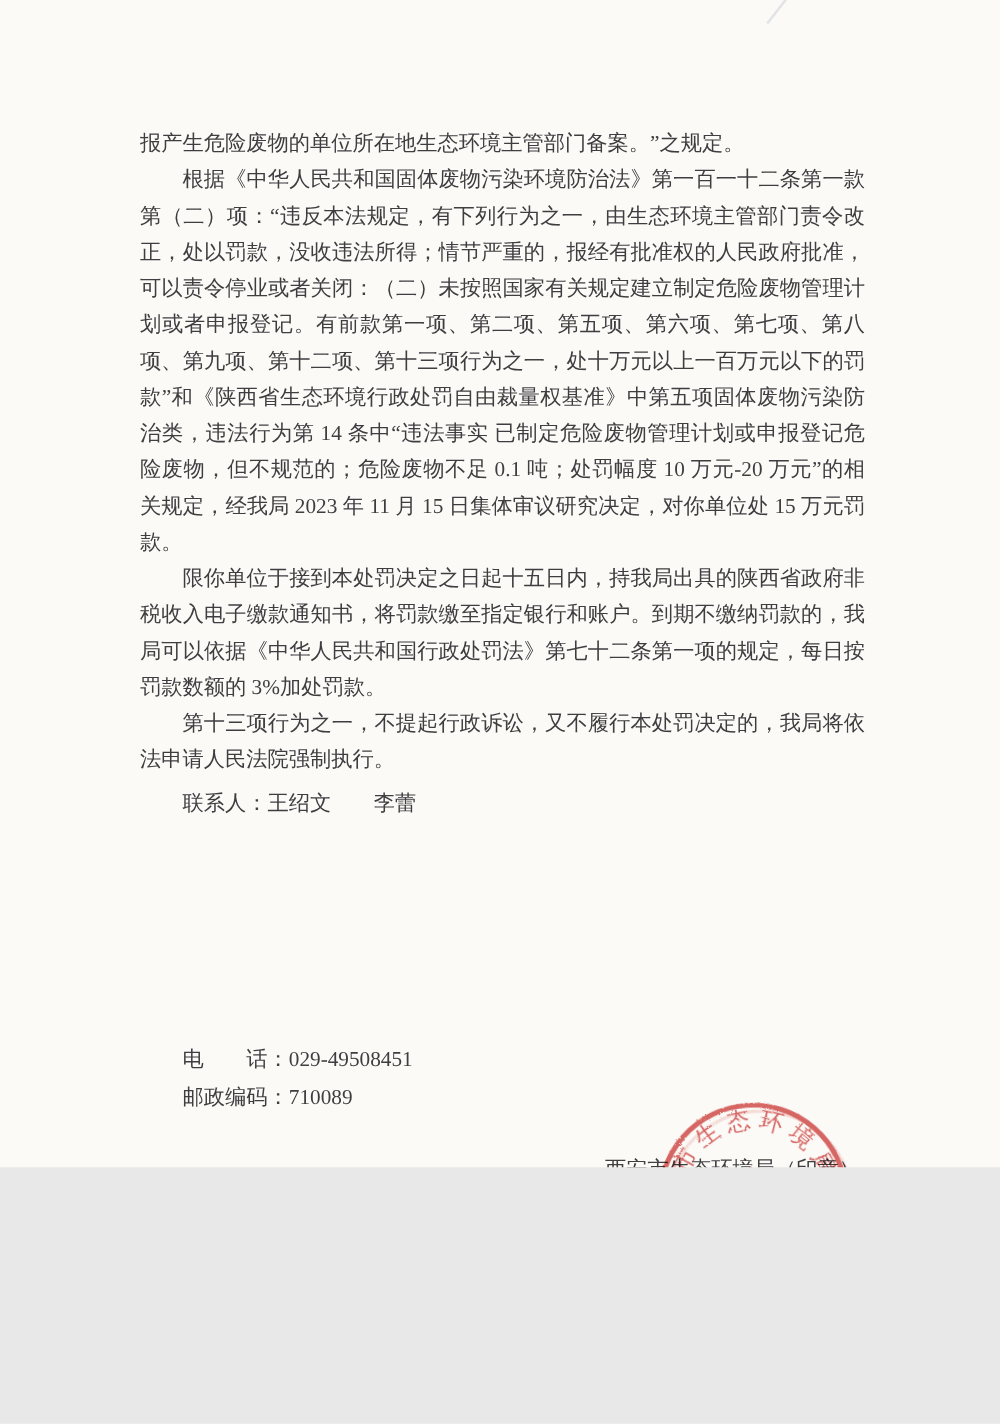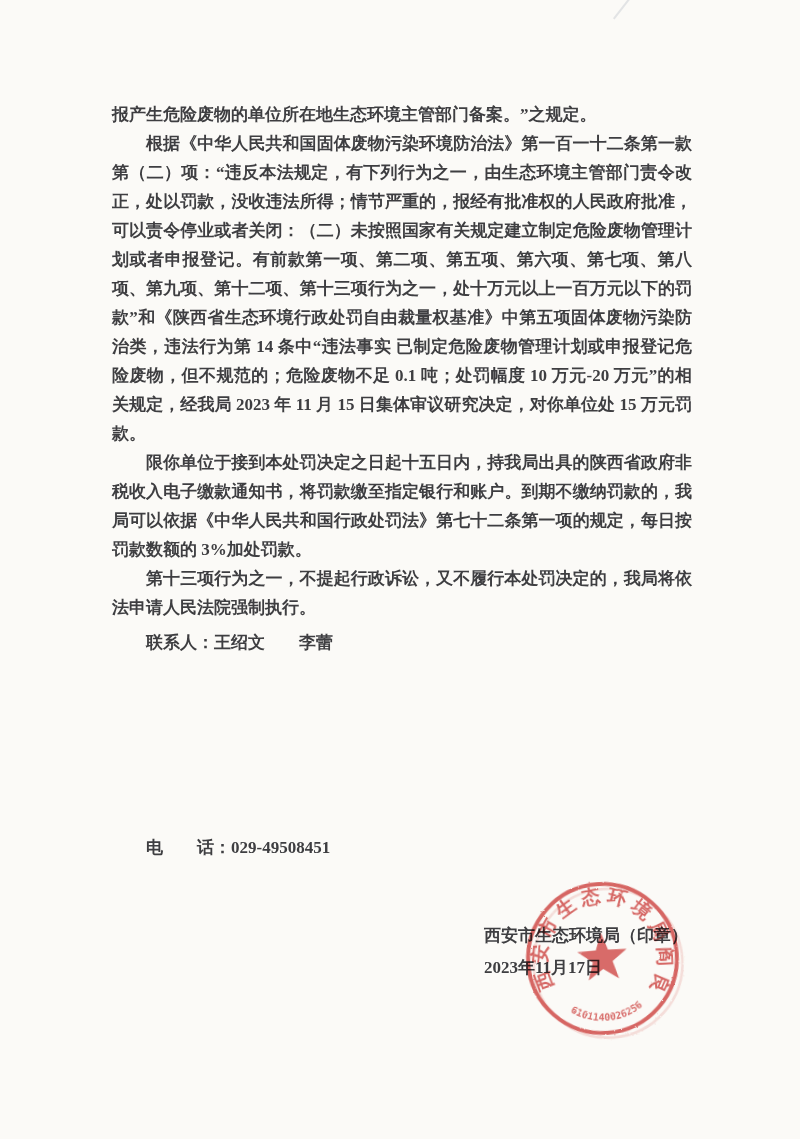--- a/index.html
+++ b/index.html
@@ -1,23 +1,22 @@
 <!DOCTYPE html>
 <html><head>
 <meta charset="utf-8">
 <style>
   html,body { margin:0; padding:0; background:#e8e8e8; }
   .page {
     position:relative;
-    width:800px; height:1139px;
+    width:800px; height:934px;
     margin:0 auto;
     background:#fbfaf7;
     overflow:hidden;
     font-family:"Liberation Serif","DejaVu Serif",serif;
-    font-weight:bold;
   }
   
   .scratch {
     position:absolute; left:622px; top:-8px;
     width:2px; height:30px;
     background:#c9cdd3; opacity:.5;
     transform:rotate(38deg);
   }
   .body-text {
     position:absolute; left:112px; top:100px; width:580px;
@@ -59,20 +58,21 @@
     <p class="para">根据《中华人民共和国固体废物污染环境防治法》第一百一十二条第一款第（二）项：“违反本法规定，有下列行为之一，由生态环境主管部门责令改正，处以罚款，没收违法所得；情节严重的，报经有批准权的人民政府批准，可以责令停业或者关闭：（二）未按照国家有关规定建立制定危险废物管理计划或者申报登记。有前款第一项、第二项、第五项、第六项、第七项、第八项、第九项、第十二项、第十三项行为之一，处十万元以上一百万元以下的罚款”和《陕西省生态环境行政处罚自由裁量权基准》中第五项固体废物污染防治类，违法行为第 14 条中“违法事实 已制定危险废物管理计划或申报登记危险废物，但不规范的；危险废物不足 0.1 吨；处罚幅度 10 万元-20 万元”的相关规定，经我局 2023 年 11 月 15 日集体审议研究决定，对你单位处 15 万元罚款。</p>
     <p class="para">限你单位于接到本处罚决定之日起十五日内，持我局出具的陕西省政府非税收入电子缴款通知书，将罚款缴至指定银行和账户。到期不缴纳罚款的，我局可以依据《中华人民共和国行政处罚法》第七十二条第一项的规定，每日按罚款数额的 3%加处罚款。</p>
     <p class="para">第十三项行为之一，不提起行政诉讼，又不履行本处罚决定的，我局将依法申请人民法院强制执行。</p>
 
     <div class="contact">
       <div class="contact-row">
         <span class="contact-left"><span>联系人：</span><span>王绍文　　李蕾</span></span>
         <span class="contact-right"><span>电　　话：</span><span>029-49508451</span></span>
       </div>
       <div class="contact-row">
+        <span class="contact-right"><span>邮政编码：</span><span>710089</span></span>
       </div>
     </div>
 
     <div class="signoff">
       <div>西安市生态环境局（印章）</div>
       <div>2023年11月17日</div>
     </div>
 
   </main>
 

